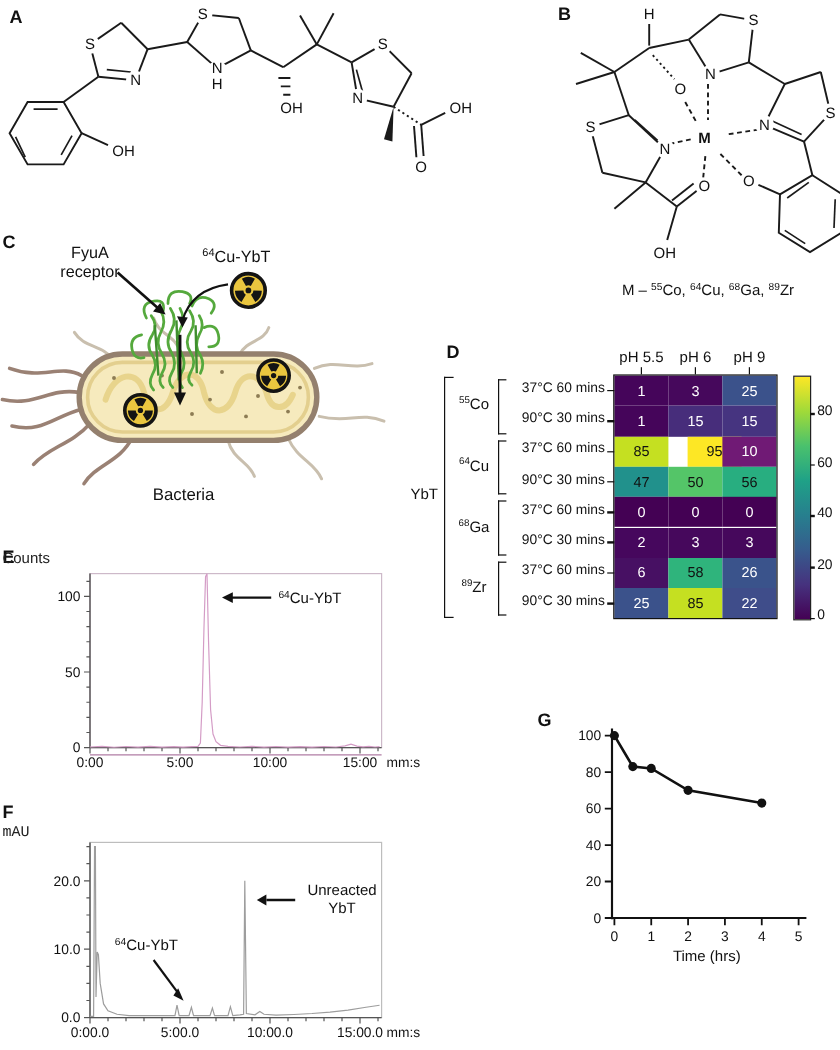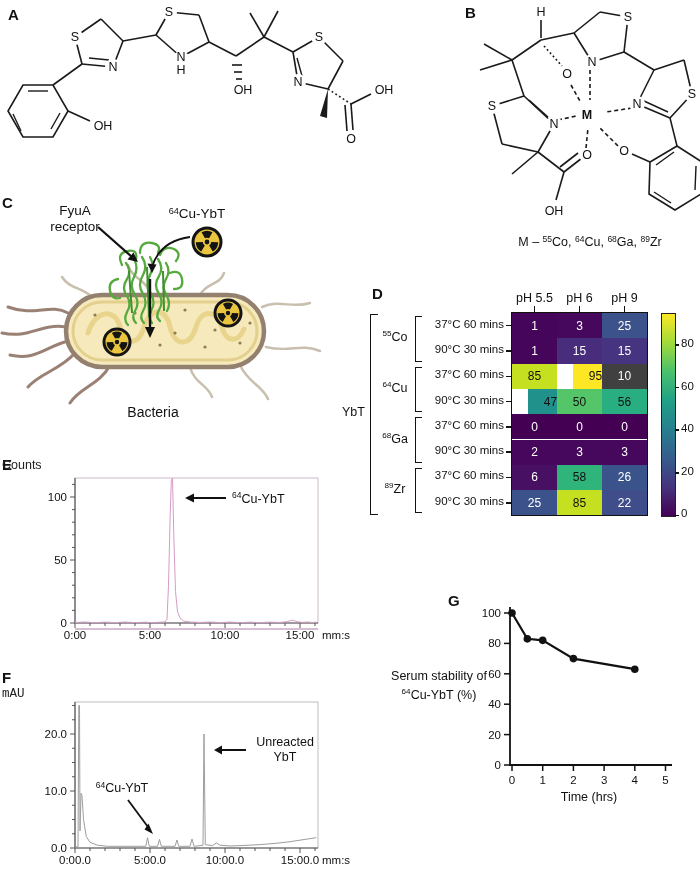--- a/index.html
+++ b/index.html
@@ -264,24 +264,24 @@
       <div class="abs hm-cell" style="left: 602px; top: 313px; width: 45px; height: 25.3px; background: rgb(59, 82, 139); color: rgb(255, 255, 255);">25</div>
       <div class="abs hm-rowlab" style="left: 382px; top: 342.95px; width: 122px;">90°C 30 mins</div>
       <div class="abs" style="left: 506px; top: 350.2px; width: 6px; height: 1.5px; background: rgb(17, 17, 17);"></div>
       <div class="abs hm-cell" style="left: 512px; top: 338.3px; width: 45px; height: 25.3px; background: rgb(69, 5, 90); color: rgb(255, 255, 255);">1</div>
       <div class="abs hm-cell" style="left: 557px; top: 338.3px; width: 45px; height: 25.3px; background: rgb(71, 45, 123); color: rgb(255, 255, 255);">15</div>
       <div class="abs hm-cell" style="left: 602px; top: 338.3px; width: 45px; height: 25.3px; background: rgb(70, 52, 128); color: rgb(255, 255, 255);">15</div>
       <div class="abs hm-rowlab" style="left: 382px; top: 368.25px; width: 122px;">37°C 60 mins</div>
       <div class="abs" style="left: 506px; top: 375.5px; width: 6px; height: 1.5px; background: rgb(17, 17, 17);"></div>
       <div class="abs hm-cell" style="left: 512px; top: 363.6px; width: 45px; height: 25.3px; background: rgb(197, 224, 33); color: rgb(17, 17, 17);">85</div>
       <div class="abs hm-cell" style="left: 557px; top: 363.6px; width: 45px; height: 25.3px; background: rgb(253, 231, 37); color: rgb(17, 17, 17); margin-left: 16px;">95</div>
-      <div class="abs hm-cell" style="left: 602px; top: 363.6px; width: 45px; height: 25.3px; background: #404040; color: rgb(255, 255, 255);">10</div>
+      <div class="abs hm-cell" style="left: 602px; top: 363.6px; width: 45px; height: 25.3px; background: #701a75; color: rgb(255, 255, 255);">10</div>
       <div class="abs hm-rowlab" style="left: 382px; top: 393.55px; width: 122px;">90°C 30 mins</div>
       <div class="abs" style="left: 506px; top: 400.8px; width: 6px; height: 1.5px; background: rgb(17, 17, 17);"></div>
-      <div class="abs hm-cell" style="left: 528px; top: 388.9px; width: 45px; height: 25.3px; background: rgb(33, 145, 140); color: rgb(17, 17, 17);">47</div>
+      <div class="abs hm-cell" style="left: 512px; top: 388.9px; width: 45px; height: 25.3px; background: rgb(33, 145, 140); color: rgb(17, 17, 17);">47</div>
       <div class="abs hm-cell" style="left: 557px; top: 388.9px; width: 45px; height: 25.3px; background: rgb(84, 197, 104); color: rgb(17, 17, 17);">50</div>
       <div class="abs hm-cell" style="left: 602px; top: 388.9px; width: 45px; height: 27px; background: rgb(40, 174, 128); color: rgb(17, 17, 17);">56</div>
       <div class="abs hm-rowlab" style="left: 382px; top: 418.85px; width: 122px;">37°C 60 mins</div>
       <div class="abs" style="left: 506px; top: 426.1px; width: 6px; height: 1.5px; background: rgb(17, 17, 17);"></div>
       <div class="abs hm-cell" style="left: 512px; top: 414.2px; width: 45px; height: 25.3px; background: rgb(68, 1, 84); color: rgb(255, 255, 255);">0</div>
       <div class="abs hm-cell" style="left: 557px; top: 414.2px; width: 45px; height: 25.3px; background: rgb(68, 1, 84); color: rgb(255, 255, 255);">0</div>
       <div class="abs hm-cell" style="left: 602px; top: 414.2px; width: 45px; height: 25.3px; background: rgb(68, 1, 84); color: rgb(255, 255, 255);">0</div>
       <div class="abs hm-rowlab" style="left: 382px; top: 444.15px; width: 122px;">90°C 30 mins</div>
       <div class="abs" style="left: 506px; top: 451.4px; width: 6px; height: 1.5px; background: rgb(17, 17, 17);"></div>
       <div class="abs hm-cell" style="left: 512px; top: 439.5px; width: 45px; height: 25.3px; background: rgb(70, 7, 93); color: rgb(255, 255, 255);">2</div>
@@ -414,24 +414,20 @@
       <polyline points="75.0,178.9 78.0,178.9 78.8,37.5 79.5,37.5 80.0,162.9 81.0,125.3 82.0,127.6 83.5,151.5 86.3,168.6 90.0,174.3 97.5,177.2 107.5,178.3 120.0,178.3 135.0,178.3 145.8,178.3 147.5,169.7 149.3,178.3 157.5,178.3 159.5,171.4 161.3,178.3 175.0,178.3 177.0,172.0 178.8,178.3 190.0,178.3 192.0,170.9 194.0,178.3 200.0,177.7 203.0,177.2 204.0,66.0 205.3,176.6 212.5,177.7 216.5,174.9 220.0,177.2 230.0,178.0 245.0,177.4 260.0,176.6 275.0,175.4 290.0,173.7 305.0,171.4 316.3,169.7" fill="none" stroke="#9d9d9d" stroke-width="1"></polyline>
       <text x="122" y="124" text-anchor="middle" font-size="12.5"><tspan dy="-4.125" font-size="8.5">64</tspan><tspan dy="4.125" font-size="12.5">Cu-YbT</tspan></text>
       <line x1="128" y1="132" x2="148" y2="159" stroke="#111" stroke-width="1.8"></line>
       <polygon points="153,166 144.5,161.5 148.5,155.5" fill="#111"></polygon>
       <text x="285" y="78" text-anchor="middle" font-size="12.5">Unreacted</text>
       <text x="285" y="93" text-anchor="middle" font-size="12.5">YbT</text>
       <line x1="246" y1="82" x2="222" y2="82" stroke="#111" stroke-width="2"></line>
       <polygon points="214,82 222,77.5 222,86.5" fill="#111"></polygon>
     </svg>
 
-  <div class="abs" style="left:378px;top:668px;width:122px;text-align:center;font-size:12.5px;line-height:16px;">
-    <div>Serum stability of</div>
-    <div><sup>64</sup><span>Cu-YbT (%)</span></div>
-  </div>
   <svg id="chart-g" class="abs" style="left:380px;top:555px;" width="320" height="262" viewBox="0 0 320 262">
       <line x1="130" y1="52" x2="130" y2="211" stroke="#111" stroke-width="1.8"></line>
       <line x1="129" y1="210" x2="292" y2="210" stroke="#111" stroke-width="1.8"></line>
       <line x1="124" y1="210" x2="130" y2="210" stroke="#111" stroke-width="1.5"></line>
       <text x="121" y="214" text-anchor="end" font-size="11.5">0</text>
       <line x1="124" y1="179.6" x2="130" y2="179.6" stroke="#111" stroke-width="1.5"></line>
       <text x="121" y="183.6" text-anchor="end" font-size="11.5">20</text>
       <line x1="124" y1="149.2" x2="130" y2="149.2" stroke="#111" stroke-width="1.5"></line>
       <text x="121" y="153.2" text-anchor="end" font-size="11.5">40</text>
       <line x1="124" y1="118.8" x2="130" y2="118.8" stroke="#111" stroke-width="1.5"></line>

